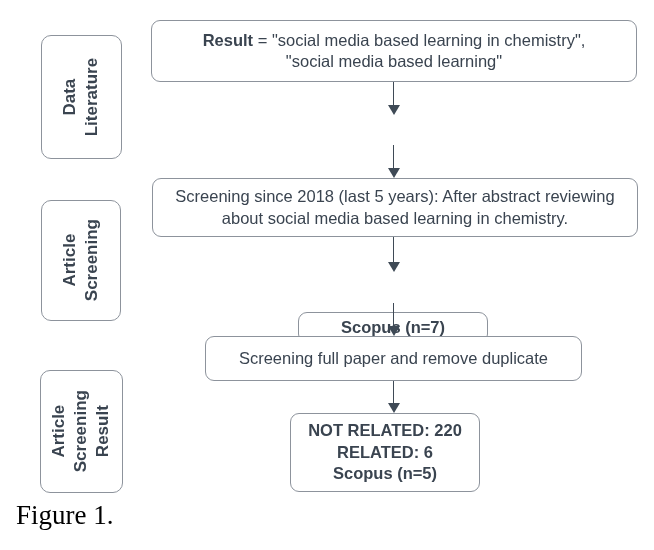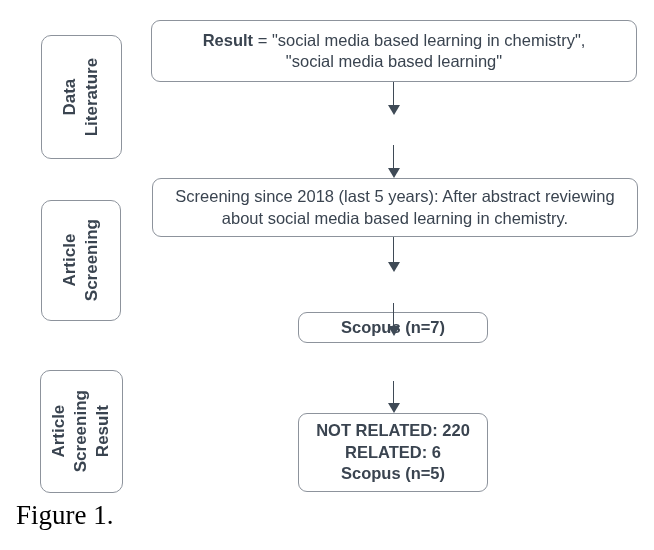--- a/index.html
+++ b/index.html
@@ -30,21 +30,21 @@
     white-space:pre-line;
     padding:2px 6px;
   }
   .box .para{margin:0;white-space:pre-line;}
   .bold{font-weight:bold;}
   .keyword-box   {left:151px;top:20px; width:486px;height:62px;}
   .scopus1-box   {left:298px;top:115px;width:190px;height:30px;font-weight:bold;}
   .screen1-box   {left:152px;top:178px;width:486px;height:59px;justify-content:center;}
   .scopus2-box   {left:298px;top:272px;width:190px;height:31px;font-weight:bold;margin-top:40px;}
   .fullpaper-box {left:205px;top:336px;width:377px;height:45px;}
-  .result-box    {left:298px;top:413px;width:190px;height:79px;font-weight:bold;line-height:1.32;}
+  .result-box    {left:290px;top:413px;width:190px;height:79px;font-weight:bold;line-height:1.32;}
   
   .stage{
     position:absolute;
     box-sizing:border-box;
     border:1.5px solid var(--border);
     border-radius:10px;
     background:#ffffff;
     display:flex;align-items:center;justify-content:center;
   }
   .stage .rot{
@@ -114,20 +114,23 @@
 
   <div class="box screen1-box">
     <span>Screening since 2018 (last 5 years): After abstract reviewing
 about social media based learning in chemistry.</span>
   </div>
 
   <div class="box scopus2-box">
     <span>Scopus (n=7)</span>
   </div>
 
+  <div class="box fullpaper-box">
+    <span>Screening full paper and remove duplicate</span>
+  </div>
 
   <div class="box result-box">
     <span>NOT RELATED: 220
 RELATED: 6
 Scopus (n=5)</span>
   </div>
 
   <div class="arrow arrow1">
       <span class="stem"></span>
       <span class="head"></span>

